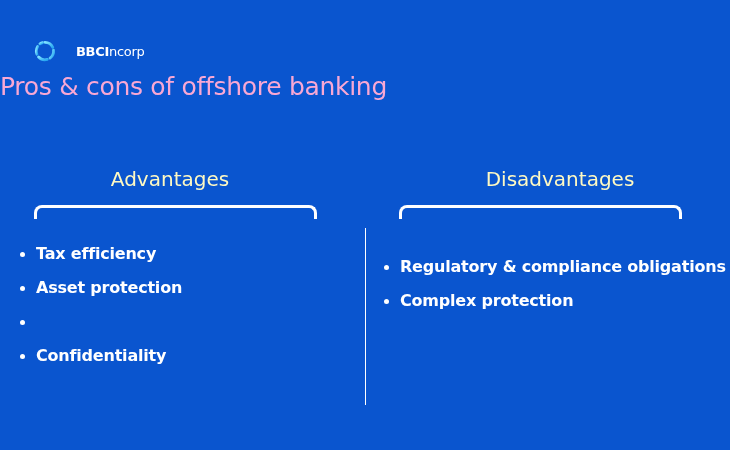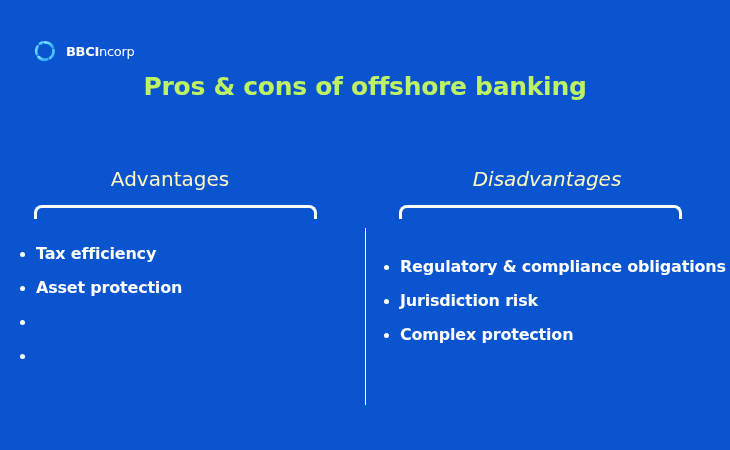--- a/index.html
+++ b/index.html
@@ -2,27 +2,27 @@
 <html><head>
 <meta charset="utf-8">
 <style>
   html, body { margin:0; padding:0; }
   body {
     width:730px; height:450px; overflow:hidden;
     background:#0a55cf;
     font-family:"DejaVu Sans", sans-serif;
     position:relative; color:#fff;
   }
-  .logo { position:absolute; left:34px; top:40px; display:flex; align-items:center; gap:10px; }
+  .logo { position:absolute; left:34px; top:40px; display:flex; align-items:center; gap:20px; }
   .logo-icon { width:22px; height:22px; }
   .logo-text { font-size:13px; font-weight:bold; letter-spacing:-0.3px; color:#fff; }
   .logo-text .light { font-weight:normal; }
   .title {
-    position:absolute; left:0; width:730px; top:72px; text-align:center;
-    font-size:25px; font-weight:bold; color:#bef264; letter-spacing:-0.3px;
+    position:absolute; left:0; width:730px; top:72px; 
+    font-size:25px; font-weight:normal; color:#f9a8d4; letter-spacing:-0.3px;
   }
   .col-head {
     position:absolute; top:167px; font-size:20px; color:#fef9c3; text-align:center;
   }
   .bracket {
     position:absolute; top:205px; height:14px;
     border:3px solid #fff; border-bottom:none; border-radius:8px 8px 0 0;
     box-sizing:border-box;
   }
   .divider { position:absolute; left:365px; top:228px; width:1px; height:177px; background:#fff; }
@@ -55,29 +55,28 @@
     </g>
   </svg>
   <span class="logo-text"><span>BBCI</span><span class="light">ncorp</span></span>
 </div>
 
 <div class="title">Pros &amp; cons of offshore banking</div>
 
 <div class="col-head" style="left:35px;width:270px;">Advantages</div>
 <div class="bracket" style="left:34px;width:283px;"></div>
 
-<div class="col-head" style="left:407px;width:280px;font-style:italic;">Disadvantages</div>
+<div class="col-head" style="left:420px;width:280px;">Disadvantages</div>
 <div class="bracket" style="left:399px;width:283px;"></div>
 
 <div class="divider"></div>
 
 <ul class="list" style="left:18px;top:235px;">
   <li><span class="dot"></span><span>Tax efficiency</span></li>
   <li><span class="dot"></span><span>Asset protection</span></li>
   <li><span class="dot"></span></li>
-  <li><span class="dot"></span></li>
+  <li><span class="dot"></span><span>Confidentiality</span></li>
 </ul>
 
 <ul class="list" style="left:382px;top:248px;">
   <li><span class="dot"></span><span>Regulatory &amp; compliance obligations</span></li>
-  <li><span class="dot"></span><span>Jurisdiction risk</span></li>
   <li><span class="dot"></span><span>Complex protection</span></li>
 </ul>
 
 </body></html>

